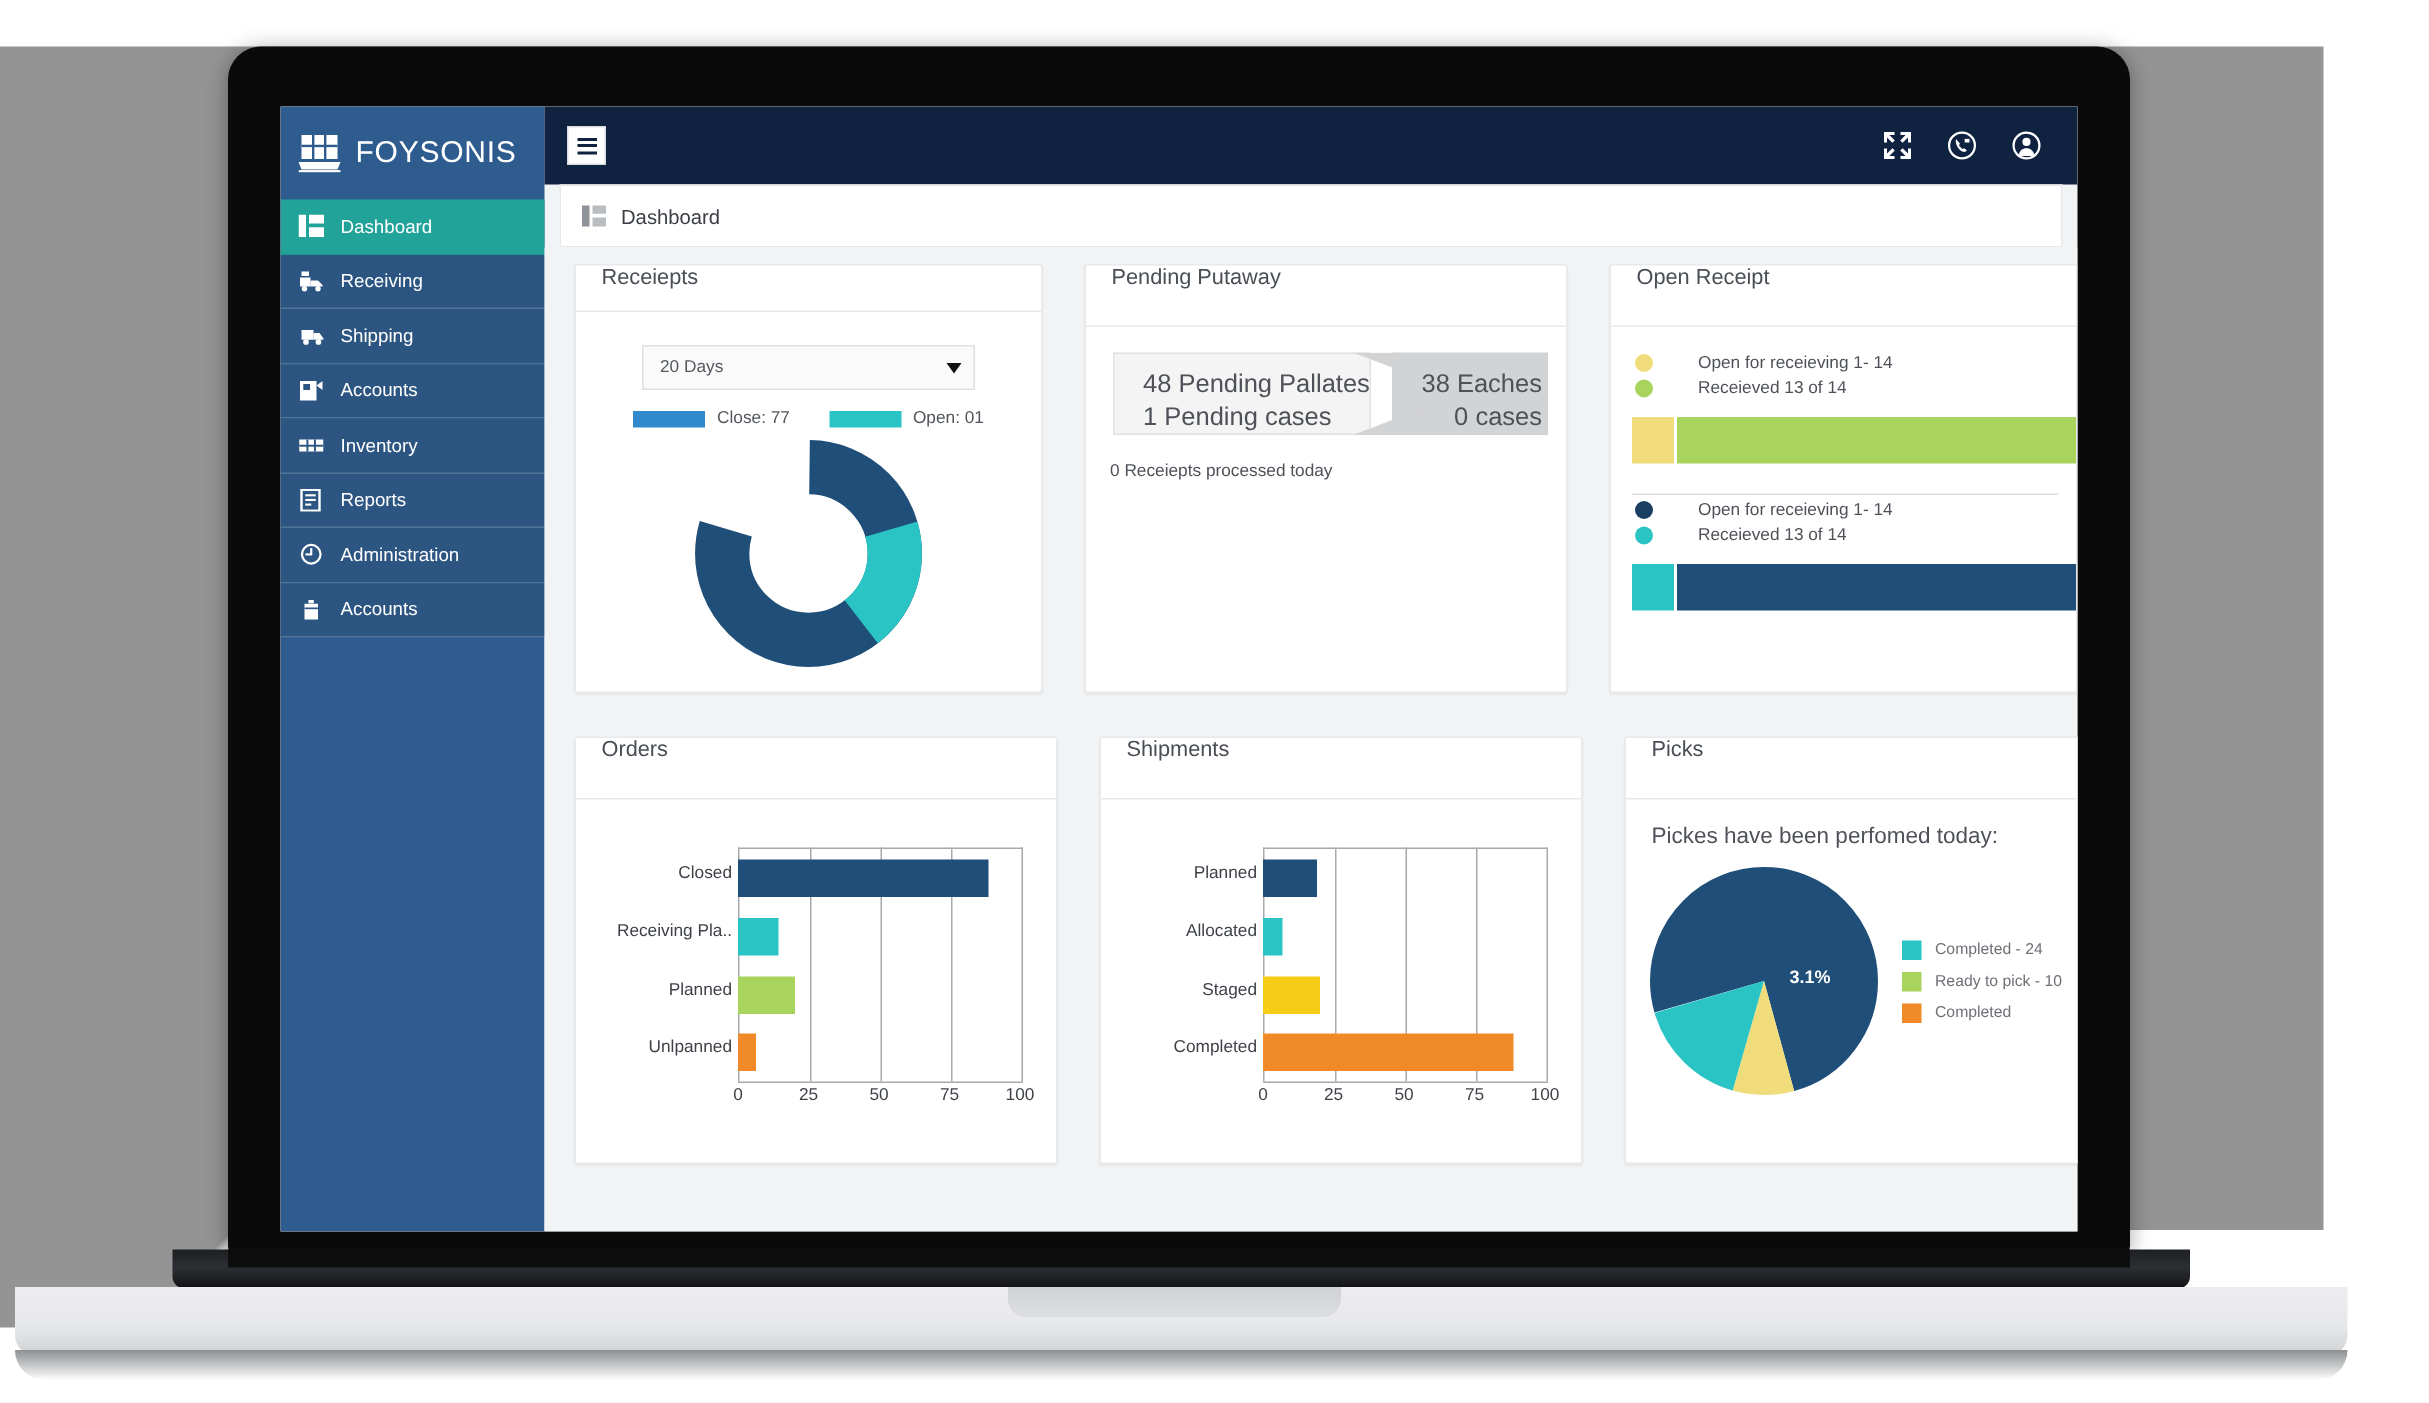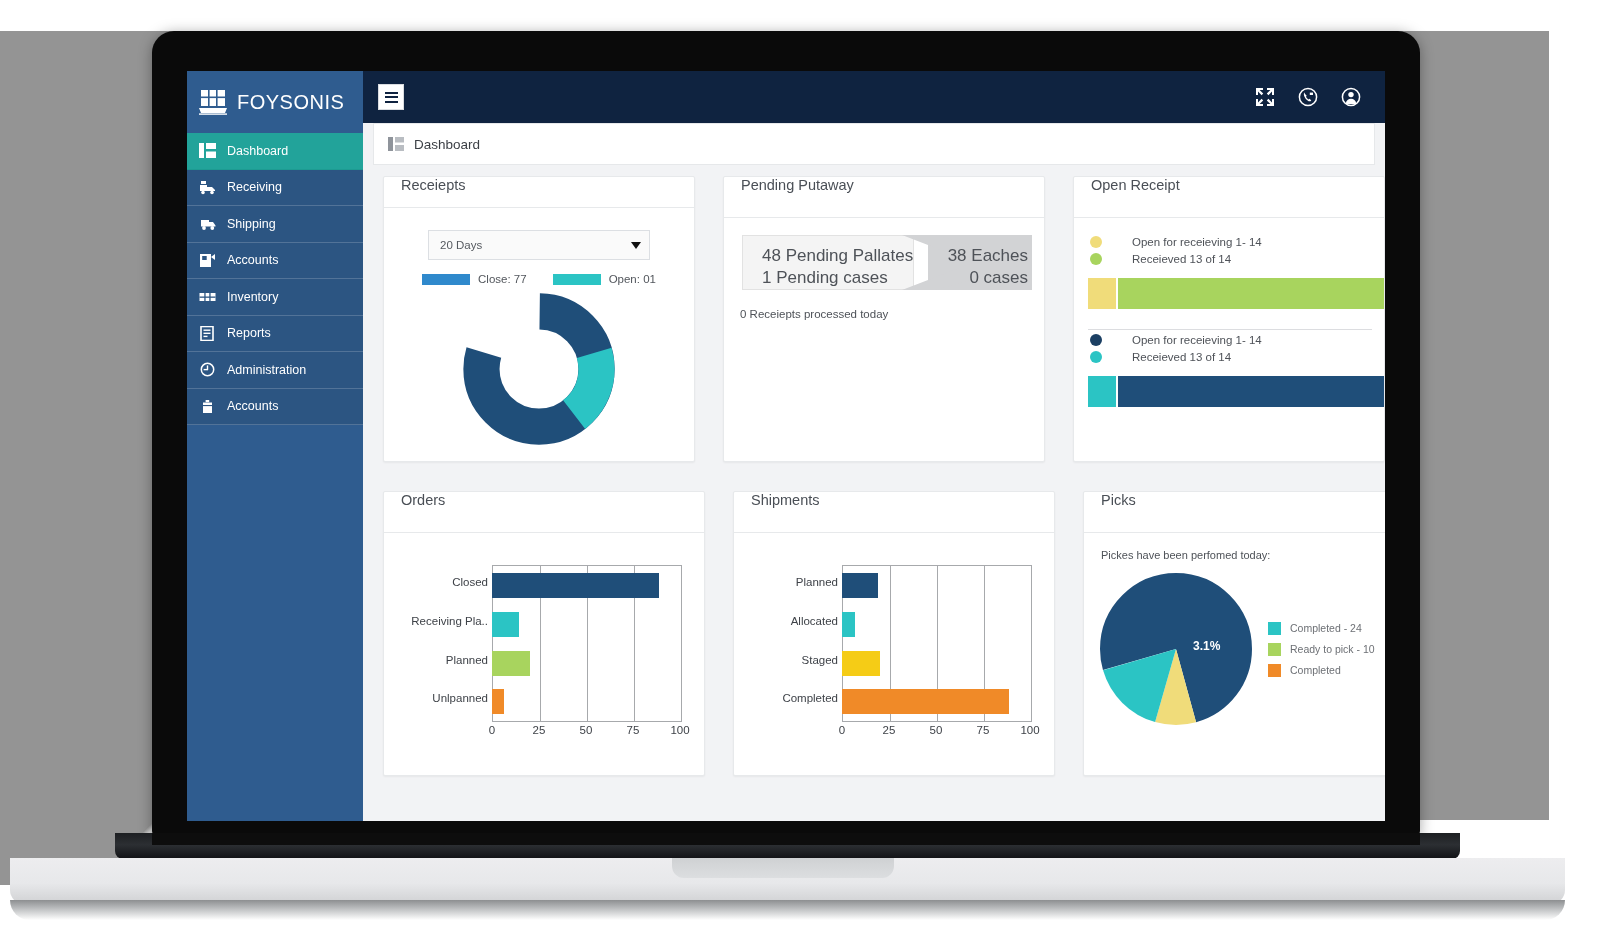--- a/index.html
+++ b/index.html
@@ -219,21 +219,21 @@
   .gridline { position:absolute; top:0; width:1px; height:156px; background:#a7a9ac; }
   .bc-row { position:absolute; left:0; height: 39px; display:flex; align-items:center; }
   .bc-bar { height: 25px; }
   .bc-catlabel { position:absolute; right: 200px; font-size: 11.5px; color:#3e4248; white-space: nowrap; text-align: right; }
   .bc-axis { position:absolute; left: 92px; top: 163px; width: 190px; height: 20px; }
   .bc-tick { position:absolute; font-size: 11.5px; color:#3e4248; transform: translateX(-50%); }
   .bc-axisline { position:absolute; left:92px; top:160px; width:190px; height:1px; background:#a7a9ac; }
   .bc-axisline-top { position:absolute; left:92px; top:4px; width:190px; height:1px; background:#a7a9ac; }
 
   
-  .picks-sub { font-size: 11px; color: #4e5258; margin: 2px 0 0 1px; }
+  .picks-sub { font-size: 15px; color: #4e5258; margin: 2px 0 0 1px; }
   .pie-area { display:flex; align-items:center; margin-top: 12px; }
   .pie { width: 152px; height: 152px; border-radius: 50%; position: relative; flex:none; }
   .pie-label { position:absolute; left: 93px; top: 66px; font-size: 12px; font-weight: bold; color: #fff; }
   .pie-legend { margin-left: 16px; display:flex; flex-direction: column; gap: 8px; }
   .pl-item { display:flex; align-items:center; gap: 9px; }
   .pl-sq { width: 13px; height: 13px; flex:none; }
   .pl-txt { font-size: 10.5px; color: #6d7075; white-space: nowrap; }
 </style>
 </head>
 <body>

